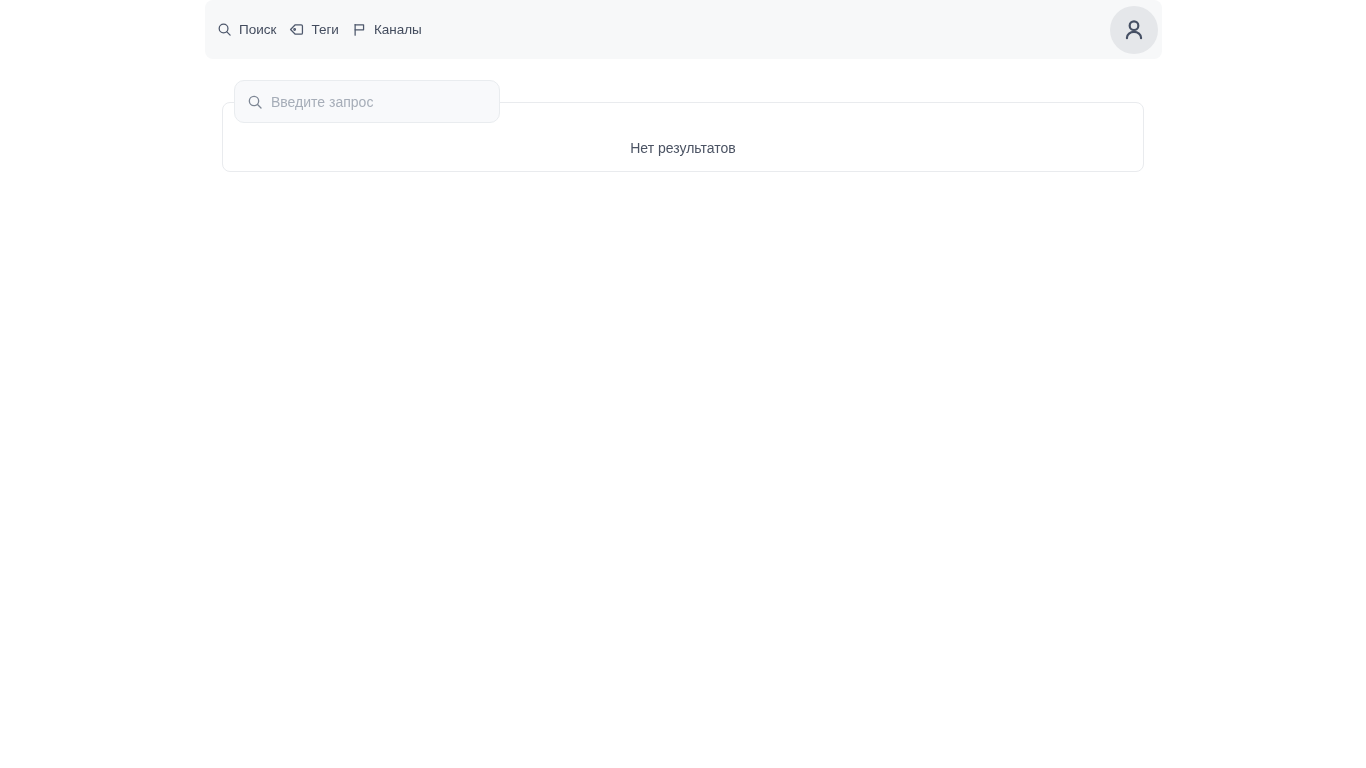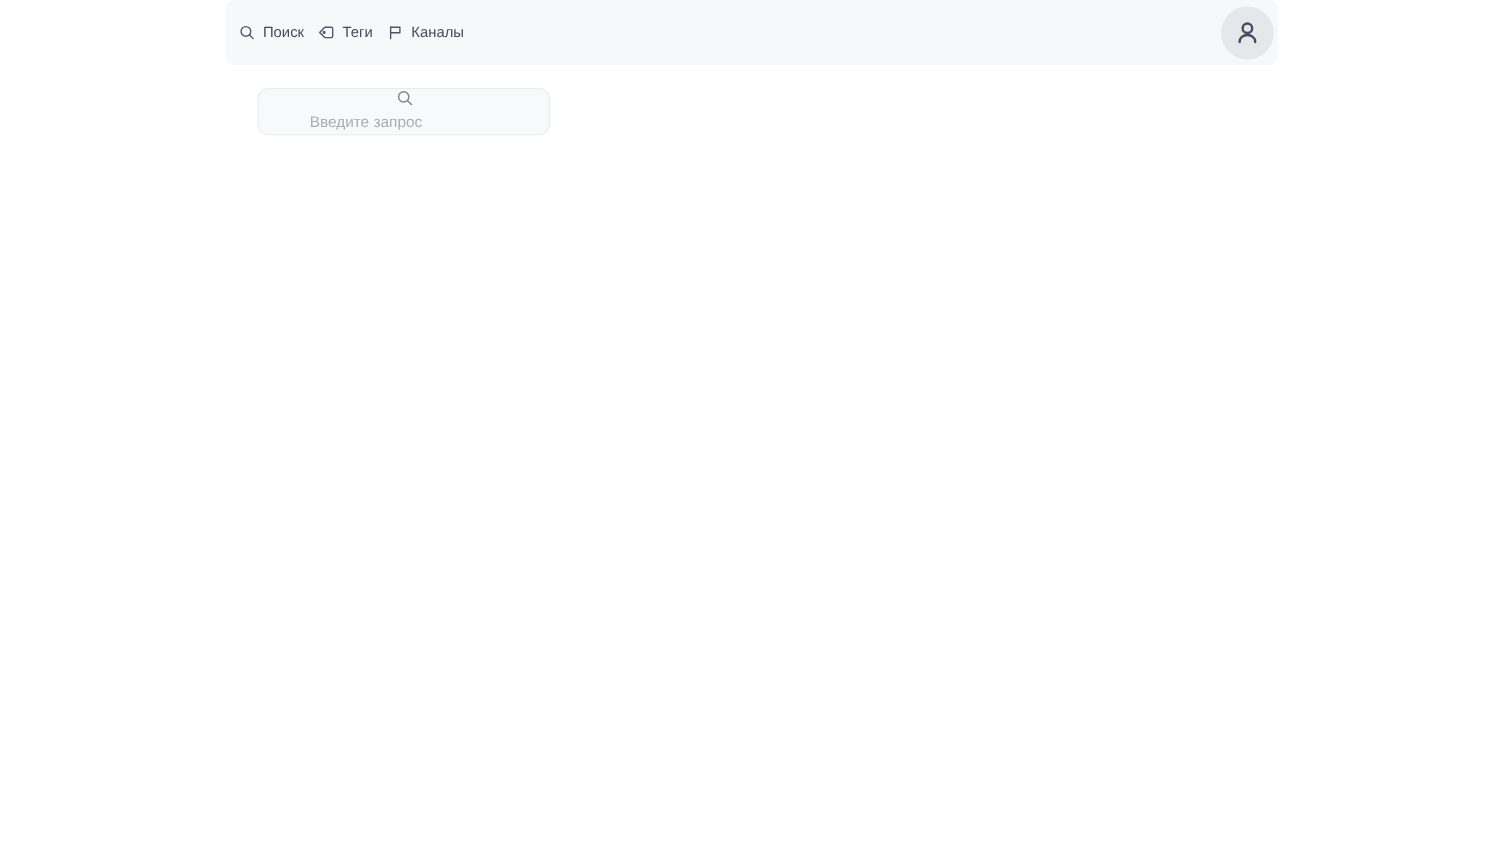--- a/index.html
+++ b/index.html
@@ -66,21 +66,20 @@
     position: absolute;
     left: 234px; top: 80px;
     width: 266px; height: 43px;
     background: #f8f9fb;
     border: 1px solid #e9ecef;
     border-radius: 10px;
     display: flex;
     align-items: center;
     padding: 0 10px 0 12px;
     z-index: 2;
-    flex-direction: column;
   }
   .search-box svg { flex: 0 0 auto; display: block; stroke: #7d8694; }
   .search-box input {
     flex: 1 1 auto;
     margin-left: 8px;
     border: none;
     outline: none;
     background: transparent;
     font-family: "Liberation Sans", "DejaVu Sans", sans-serif;
     font-size: 14px;
@@ -124,20 +123,23 @@
     </nav>
 
     <button class="avatar-btn">
       <svg width="26" height="26" viewBox="0 0 24 24" fill="none" stroke-width="2" stroke-linecap="round" stroke-linejoin="round">
         <circle cx="12" cy="8" r="4"></circle>
         <path d="M5.5 19.5 v-0.3 a6.5 5.5 0 0 1 13 0 v0.3"></path>
       </svg>
     </button>
   </header>
 
+  <section class="card">
+    <div class="empty-msg">Нет результатов</div>
+  </section>
 
   <div class="search-box">
     <svg width="16" height="16" viewBox="0 0 24 24" fill="none" stroke-width="2" stroke-linecap="round" stroke-linejoin="round">
       <circle cx="10.5" cy="10.5" r="7"></circle>
       <line x1="15.8" y1="15.8" x2="21" y2="21"></line>
     </svg>
     <input type="text" placeholder="Введите запрос" style="">
   </div>
 
 </div>

